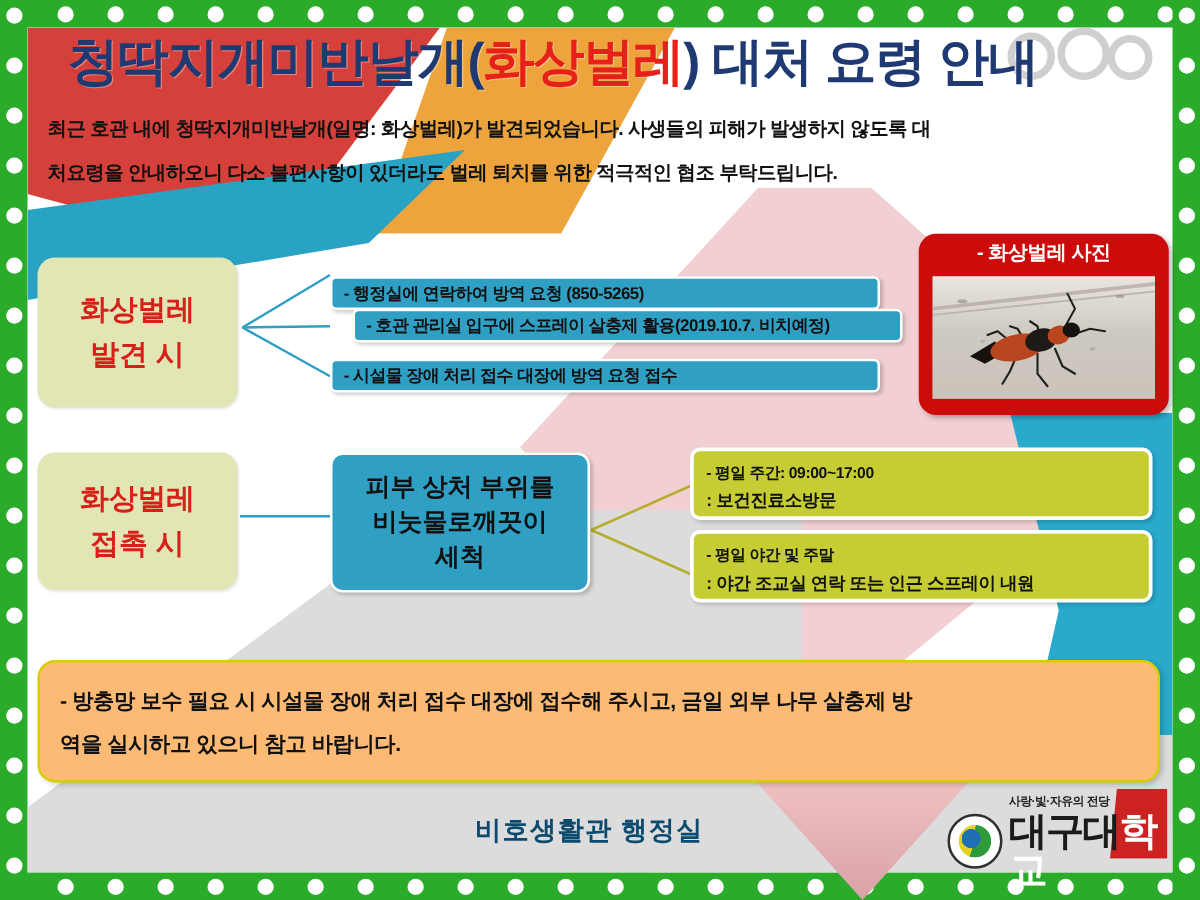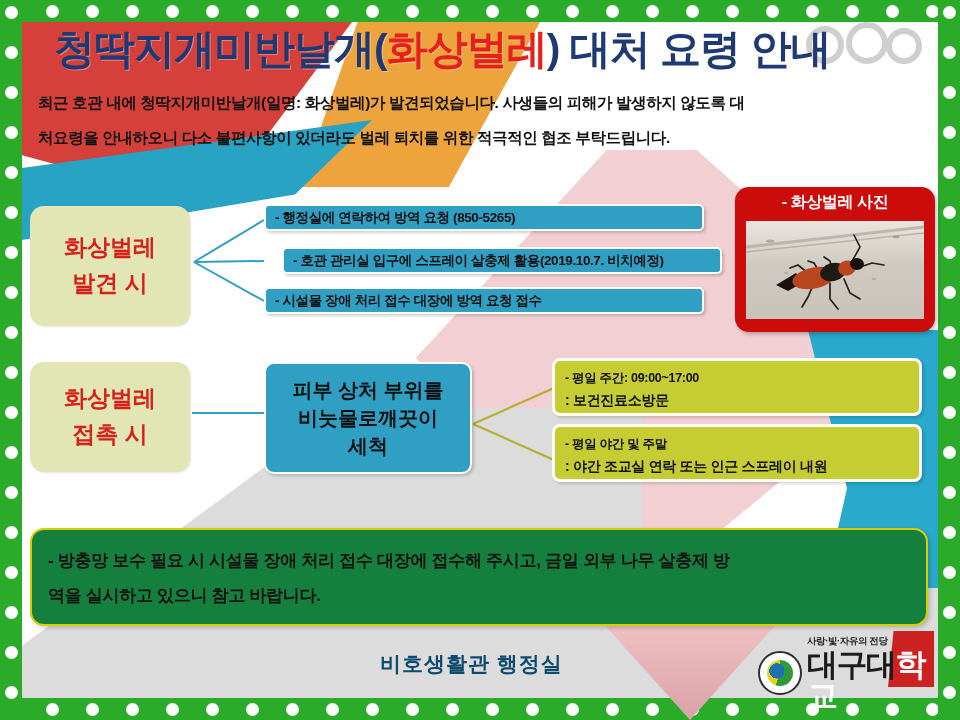--- a/index.html
+++ b/index.html
@@ -165,21 +165,21 @@
     color: #111111;
     font-weight: bold;
     font-size: 13.5px;
     letter-spacing: -0.4px;
     display: flex;
     align-items: center;
     padding-left: 9px;
     white-space: nowrap;
     box-shadow: 2px 2px 3px rgba(0,0,0,0.18);
   }
-  #act-1 { left: 264px; top: 204px; width: 440px; height: 27px; }
+  #act-1 { left: 264px; top: 221px; width: 440px; height: 27px; }
   #act-2 { left: 282px; top: 247px; width: 440px; height: 27px; }
   #act-3 { left: 264px; top: 287px; width: 440px; height: 27px; }
 
   
   #wash-box {
     left: 264px; top: 362px; width: 208px; height: 112px;
     background: #2f9fc4;
     border: 2px solid #ffffff;
     border-radius: 10px;
     color: #111111;
@@ -237,21 +237,21 @@
     position: absolute;
     left: 11px; top: 34px;
     width: 178px; height: 98px;
     overflow: hidden;
     background: #cfcac3;
   }
 
   
   #notice {
     left: 30px; top: 528px; width: 898px; height: 98px;
-    background: #15803d;
+    background: #fdba74;
     border: 2px solid #d6cf00;
     border-radius: 14px;
     padding: 14px 16px;
     color: #111111;
     font-size: 17px;
     font-weight: bold;
     line-height: 2.05;
     letter-spacing: -0.3px;
     box-shadow: 2px 2px 4px rgba(0,0,0,0.18);
     z-index: 9;

